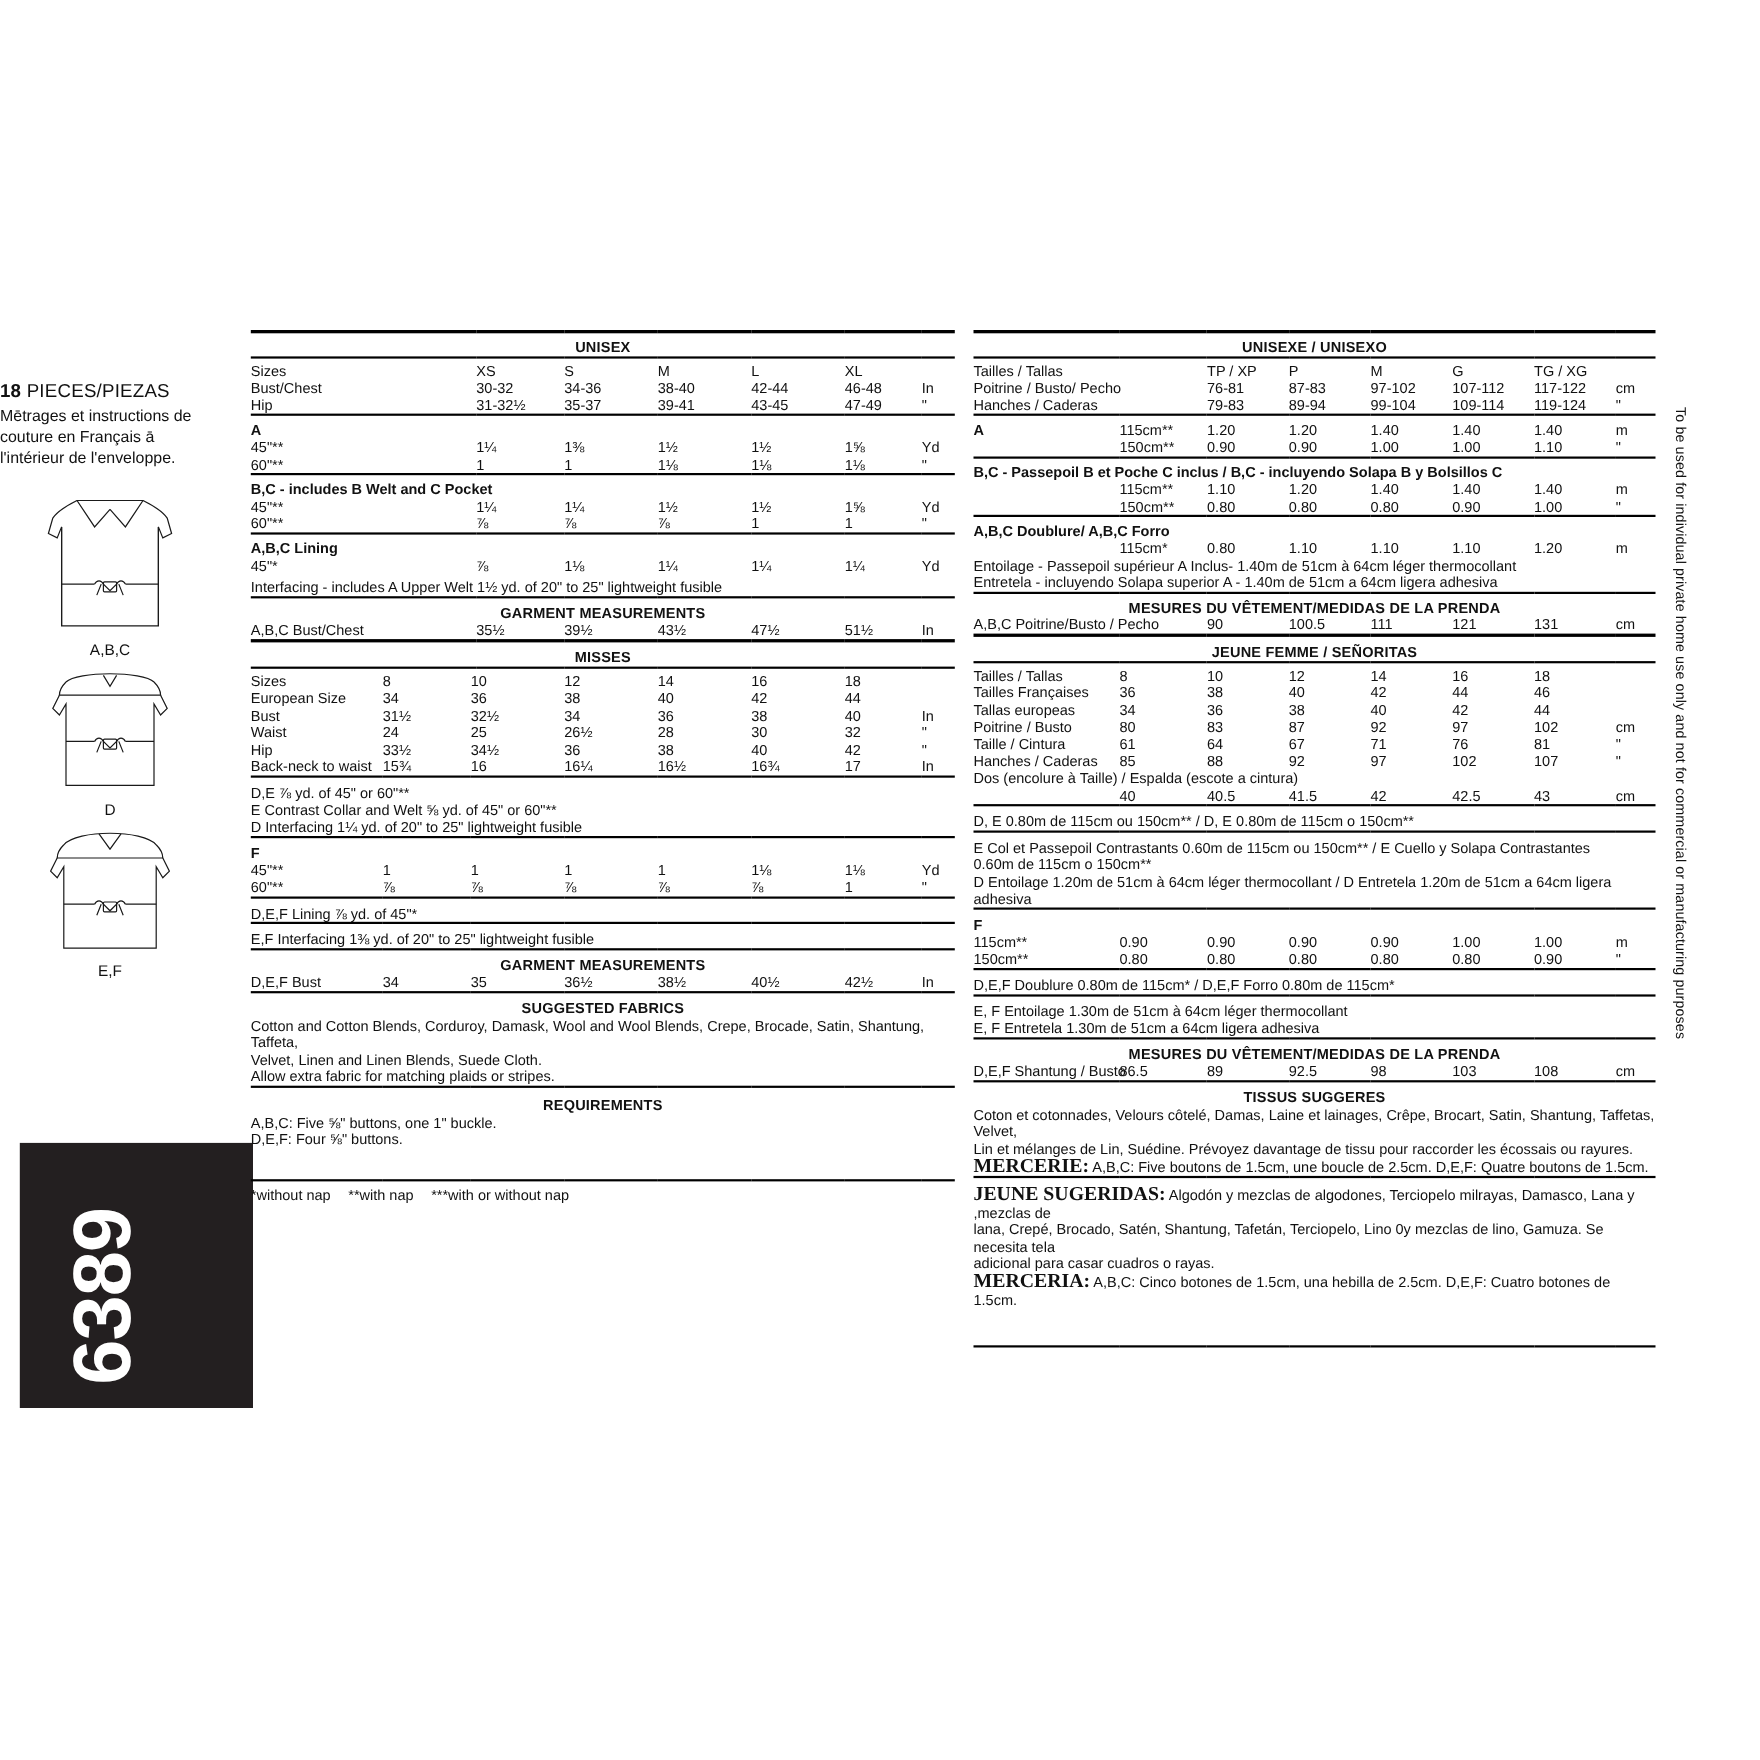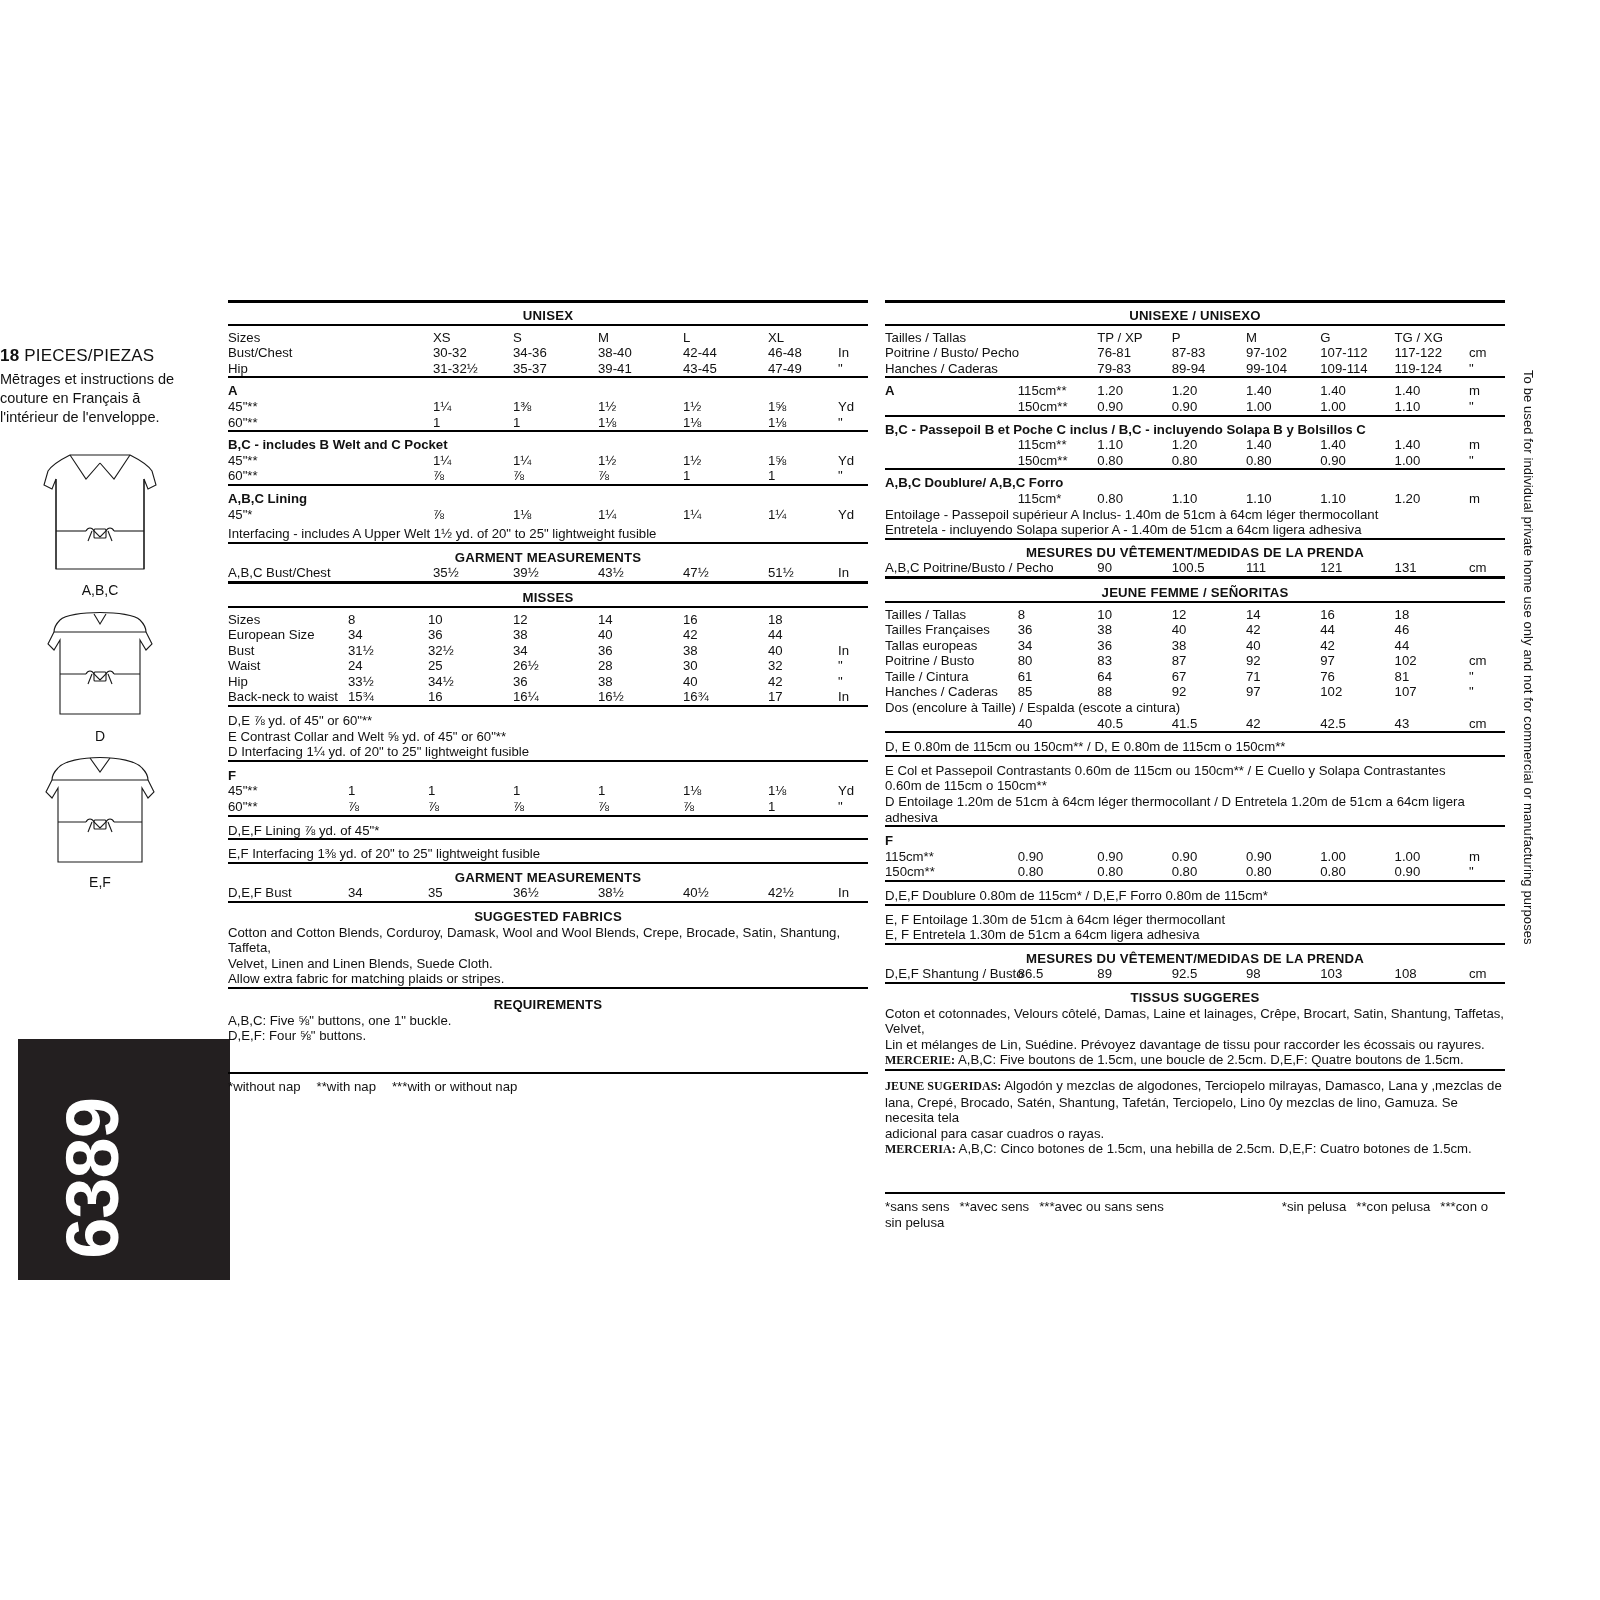--- a/index.html
+++ b/index.html
@@ -28,21 +28,21 @@
   .colR{left:885px;width:620px;}
 
   table.t{border-collapse:collapse;width:100%;table-layout:fixed;}
   table.t td{padding:0;vertical-align:baseline;font-size:13.2px;line-height:15.6px;
      font-family:"Liberation Sans",sans-serif;}
 
   .rule-thick{border-top:3px solid #000;}
   .rule-med{border-top:2px solid #000;}
 
   .hdr{font-family:"Liberation Serif",serif;font-weight:bold;font-size:15.5px;letter-spacing:.2px;text-align:center;}
-  .serifbold{font-family:"Liberation Serif",serif;font-weight:bold;font-size:12px;}
+  .serifbold{font-family:"Liberation Serif",serif;font-weight:bold;font-size:18px;}
   .serifmix{font-family:"Liberation Serif",serif;font-size:14px;}
   .sans{font-family:"Liberation Sans",sans-serif;font-size:13.2px;}
 
   .lbl{white-space:nowrap;}
   .val{white-space:nowrap;}
   .unit{white-space:nowrap;font-size:12.5px;}
 
   .noteline{font-size:13.2px;line-height:16px;margin-top:24px;}
   .bodytxt{font-size:13.2px;line-height:19px;}
 
@@ -820,22 +820,17 @@
         <span class="serifbold">MERCERIA:</span><span> A,B,C: Cinco botones de 1.5cm, una hebilla de 2.5cm. D,E,F: Cuatro botones de 1.5cm.</span>
       </td>
           </tr>
 
       <tr>
             <td colspan="8" style="height:34px"></td>
           </tr>
       <tr>
             <td colspan="8" class="rule-med" style="height:5px"></td>
           </tr>
-      <tr>
-            <td colspan="8" class="footnote">
-        <span>*sans sens</span><span class="fn-sp" style="width:10px"></span><span>**avec sens</span><span class="fn-sp" style="width:10px"></span><span>***avec ou sans sens</span><span class="fn-sp" style="width:118px"></span><span>*sin pelusa</span><span class="fn-sp" style="width:10px"></span><span>**con pelusa</span><span class="fn-sp" style="width:10px"></span><span>***con o sin pelusa</span>
-      </td>
-          </tr>
     </tbody>
       </table>
   </div>
 
 </div>
 
 </body></html>

